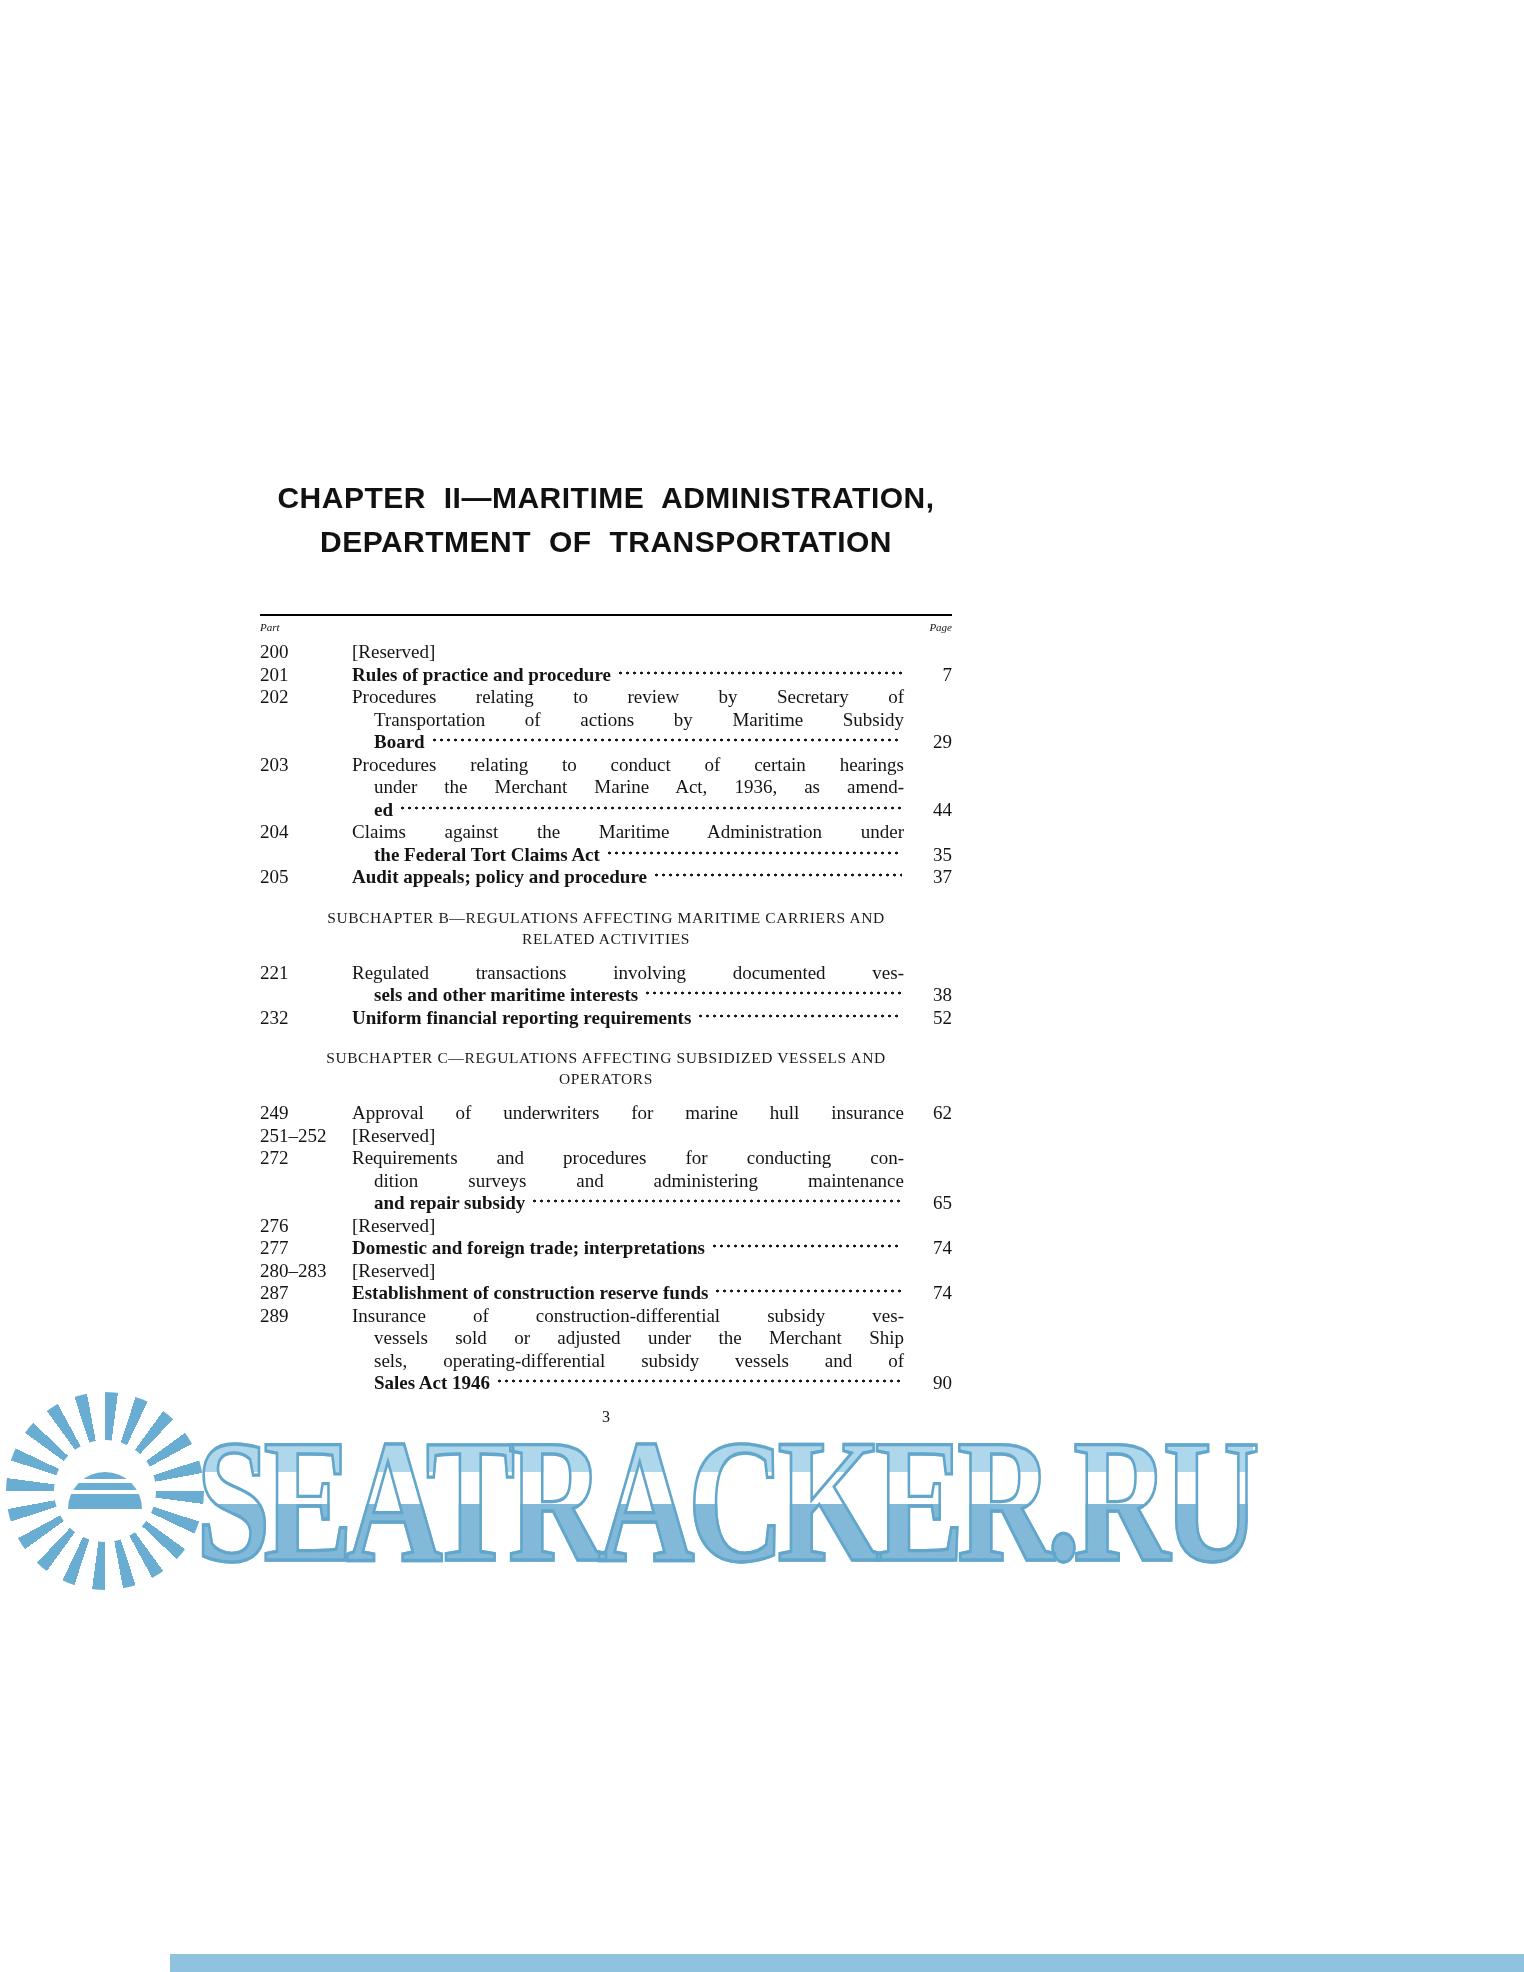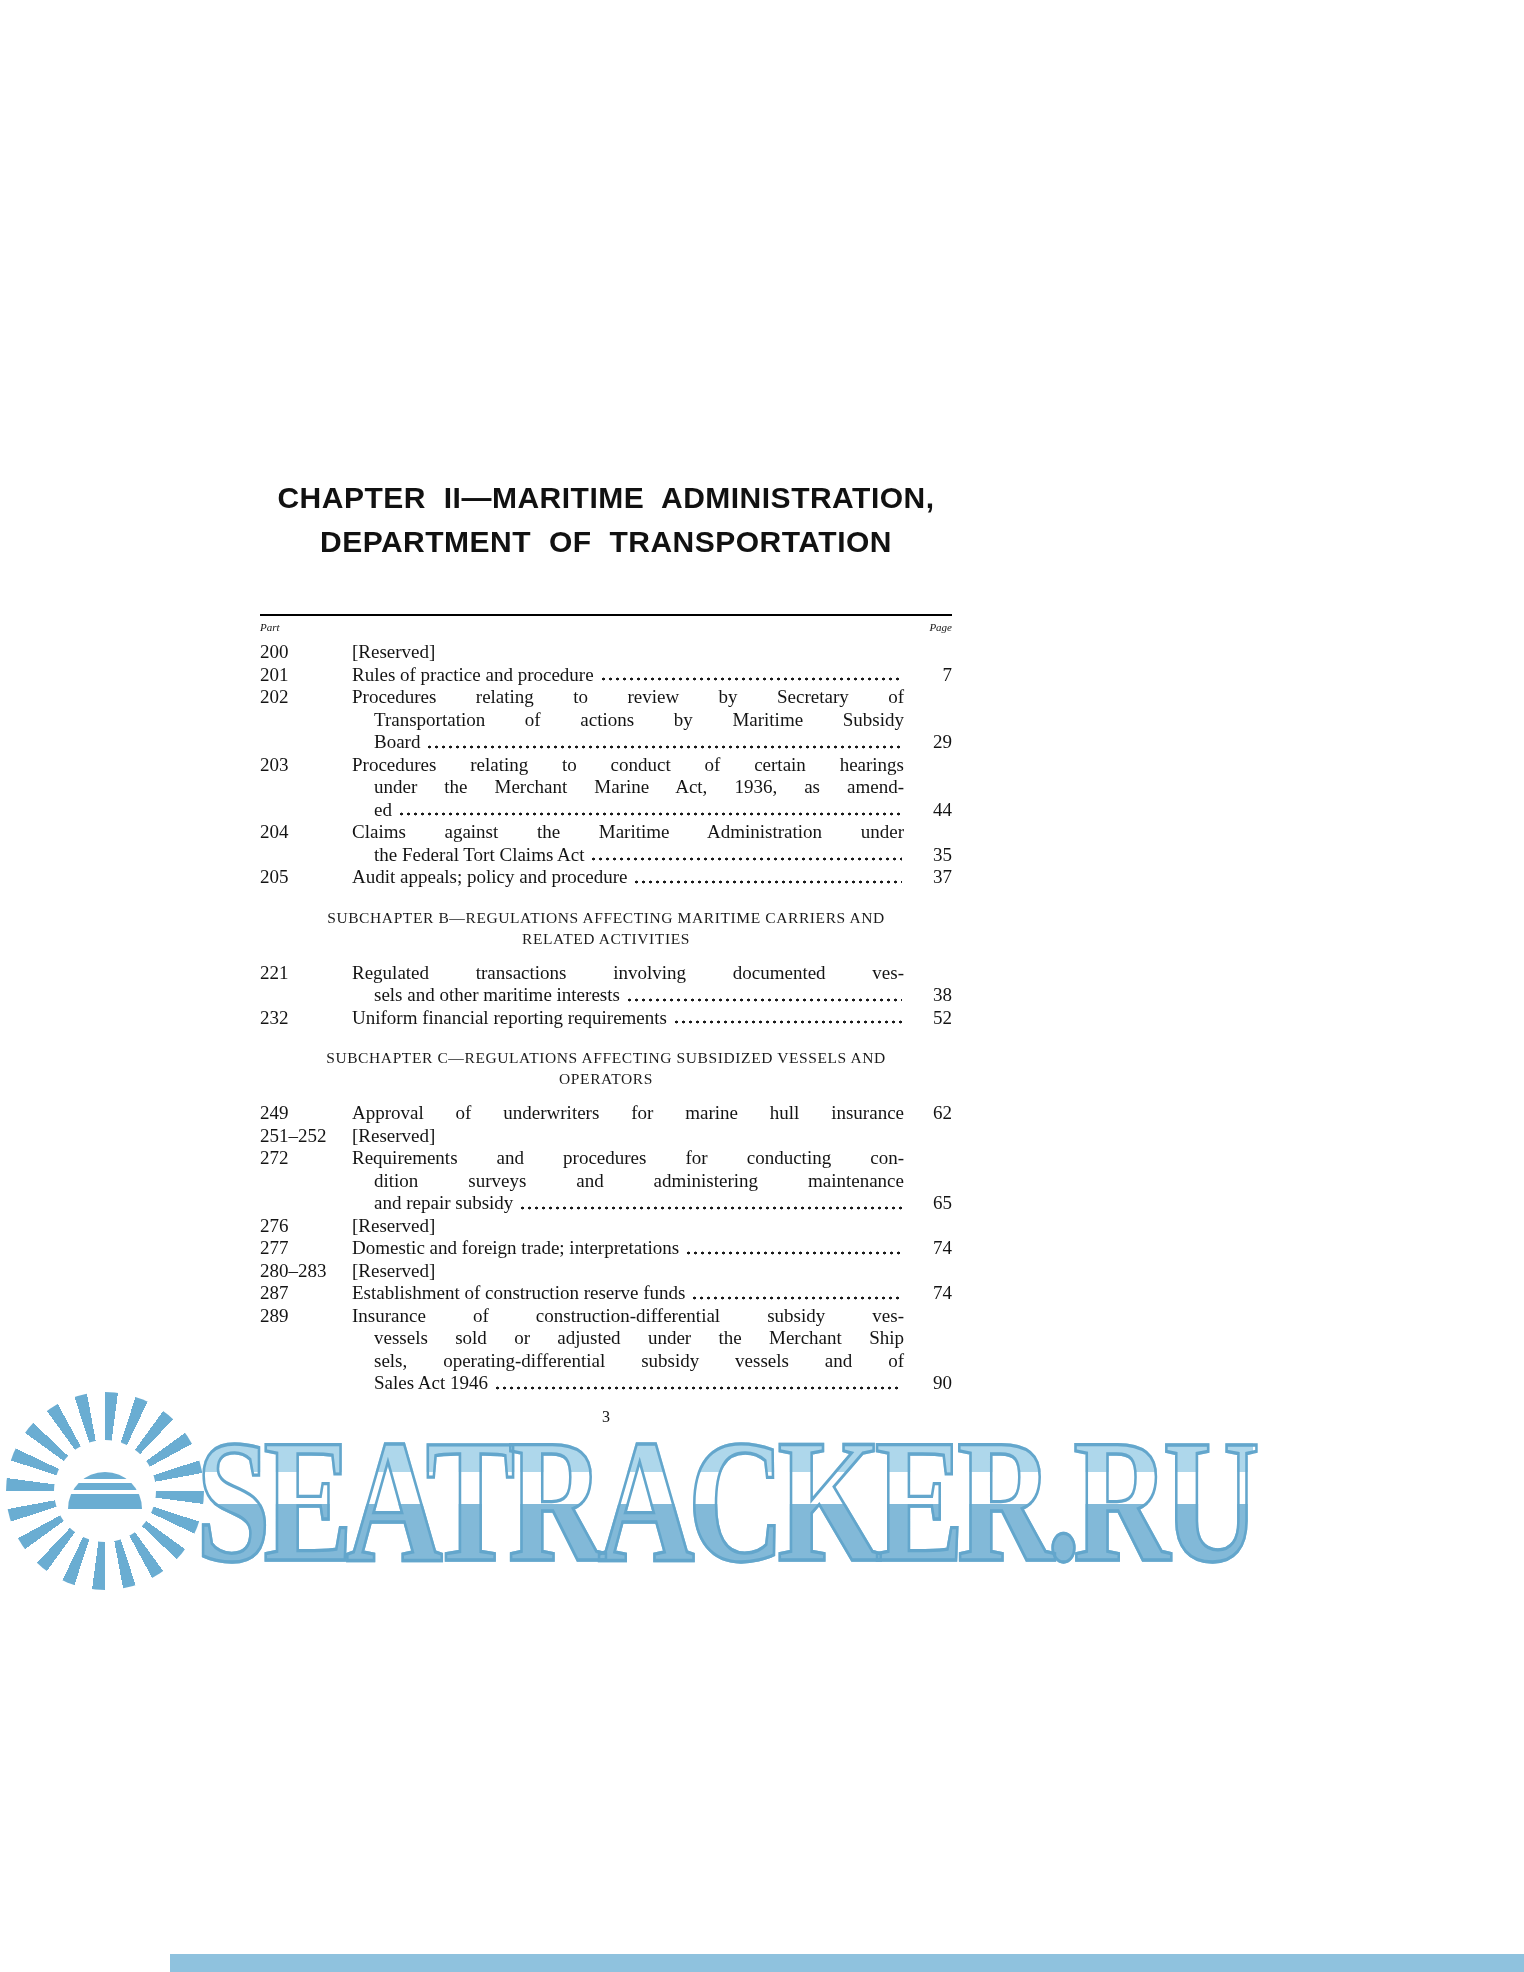--- a/index.html
+++ b/index.html
@@ -25,21 +25,21 @@
             line-height:22px; margin-bottom:3px; }
 
   .entry { display:grid; grid-template-columns:92px 1fr 48px; font-size:19px; line-height:22.5px; }
   .part { grid-column:1; }
   .desc { grid-column:2; }
   .pageno { grid-column:3; text-align:right; align-self:end; }
 
   .ln { min-height:22.5px; }
   .ln.just { text-align:justify; text-align-last:justify; }
   .ln.cont { padding-left:22px; }
-  .ln.last { display:flex; align-items:flex-end; }
+  .ln.last { display:flex; align-items:center;font-weight:bold; }
   .ln.last .txt { white-space:nowrap; }
   .leader { flex:1 1 auto; min-width:14px; height:6px; margin:0 2px 4px 6px;
             background-image:radial-gradient(circle, #1a1a1a 1.25px, rgba(0,0,0,0) 1.7px);
             background-size:7px 6px; background-repeat:repeat-x; background-position:left center; }
 
   .folio { text-align:center; font-size:16px; margin-top:13px; }
 
   
   .wm { position:absolute; left:0; top:1388px; width:1272px; height:240px; z-index:3;
         pointer-events:none; opacity:.95; }

